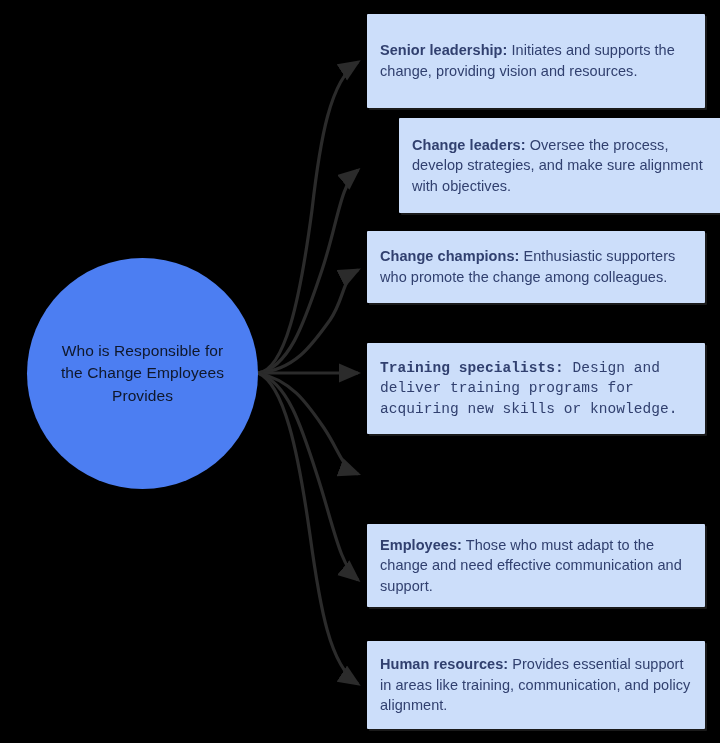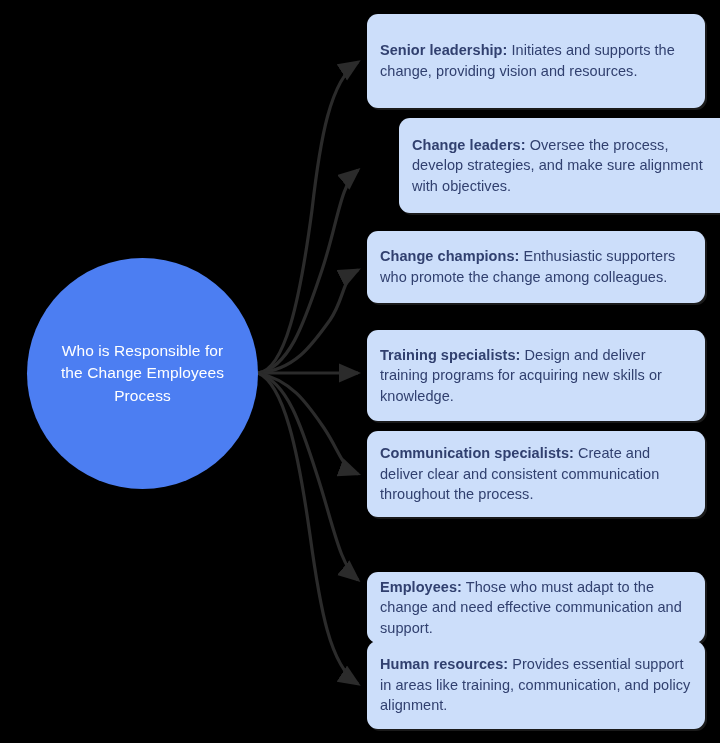--- a/index.html
+++ b/index.html
@@ -24,21 +24,21 @@
     width: 231px;
     height: 231px;
     border-radius: 50%;
     background: #4c7ef2;
     display: flex;
     align-items: center;
     justify-content: center;
     z-index: 3;
   }
   #center-node-label {
-    color: #ffffff;
+    color: #0f172a;
     font-size: 15.5px;
     line-height: 1.45;
     text-align: center;
     width: 200px;
     letter-spacing: 0.1px;
   }
 
   
   #edges {
     position: absolute;
@@ -48,44 +48,44 @@
     height: 743px;
     z-index: 1;
   }
 
   
   .node-box {
     position: absolute;
     left: 367px;
     width: 338px;
     background: #ccdefa;
-    border-radius: 11px;
+    border-radius: 1px;
     box-sizing: border-box;
     padding: 10px 14px 10px 13px;
     display: flex;
     align-items: center;
     z-index: 2;
     box-shadow: 2px 2px 0 rgba(255,255,255,0.10);
   }
   .node-box-text {
     color: #31406f;
     font-size: 14.5px;
     line-height: 1.42;
     letter-spacing: 0.05px;
   }
   .node-box-text b {
     font-weight: bold;
   }
 
   #box-0 { top: 14px;  height: 94px; }
   #box-1 { top: 118px; height: 95px; margin-left: 32px; }
   #box-2 { top: 231px; height: 72px; }
-  #box-3 { top: 330px; height: 91px; }
+  #box-3 { top: 343px; height: 91px; font-family: Liberation Mono, monospace; }
   #box-4 { top: 431px; height: 86px; }
-  #box-5 { top: 572px; height: 71px; }
+  #box-5 { top: 524px; height: 83px; }
   #box-6 { top: 641px; height: 88px; justify-content: center; }
 </style>
 </head>
 <body>
 
 <div id="canvas">
 
   <svg id="edges" viewBox="0 0 720 743" xmlns="http://www.w3.org/2000/svg">
     <defs>
       <marker id="arrowhead" markerWidth="7" markerHeight="7" refX="6" refY="3" orient="auto" markerUnits="strokeWidth">
@@ -105,43 +105,40 @@
 
     <path d="M258,373 C288,382 302,428 318,478 C334,528 340,565 358,580" fill="none" stroke="#2b2b2b" stroke-width="3.2" marker-end="url(#arrowhead)"></path>
 
     <path d="M258,373 C284,384 298,450 310,535 C320,608 330,666 358,684" fill="none" stroke="#2b2b2b" stroke-width="3.2" marker-end="url(#arrowhead)"></path>
   </svg>
 
   <div id="center-node">
     <div id="center-node-label">
       <span>Who is Responsible for</span><br>
       <span>the Change Employees</span><br>
-      <span>Process</span>
+      <span>Provides</span>
     </div>
   </div>
 
   <div class="node-box" id="box-0">
     <div class="node-box-text"><b>Senior leadership:</b><span> Initiates and supports the change, providing vision and resources.</span></div>
   </div>
 
   <div class="node-box" id="box-1">
     <div class="node-box-text"><b>Change leaders:</b><span> Oversee the process, develop strategies, and make sure alignment with objectives.</span></div>
   </div>
 
   <div class="node-box" id="box-2">
     <div class="node-box-text"><b>Change champions:</b><span> Enthusiastic supporters who promote the change among colleagues.</span></div>
   </div>
 
   <div class="node-box" id="box-3">
     <div class="node-box-text"><b>Training specialists:</b><span> Design and deliver training programs for acquiring new skills or knowledge.</span></div>
   </div>
 
-  <div class="node-box" id="box-4">
-    <div class="node-box-text"><b>Communication specialists:</b><span> Create and deliver clear and consistent communication throughout the process.</span></div>
-  </div>
 
   <div class="node-box" id="box-5">
     <div class="node-box-text"><b>Employees:</b><span> Those who must adapt to the change and need effective communication and support.</span></div>
   </div>
 
   <div class="node-box" id="box-6">
     <div class="node-box-text"><b>Human resources:</b><span> Provides essential support in areas like training, communication, and policy alignment.</span></div>
   </div>
 
 </div>

